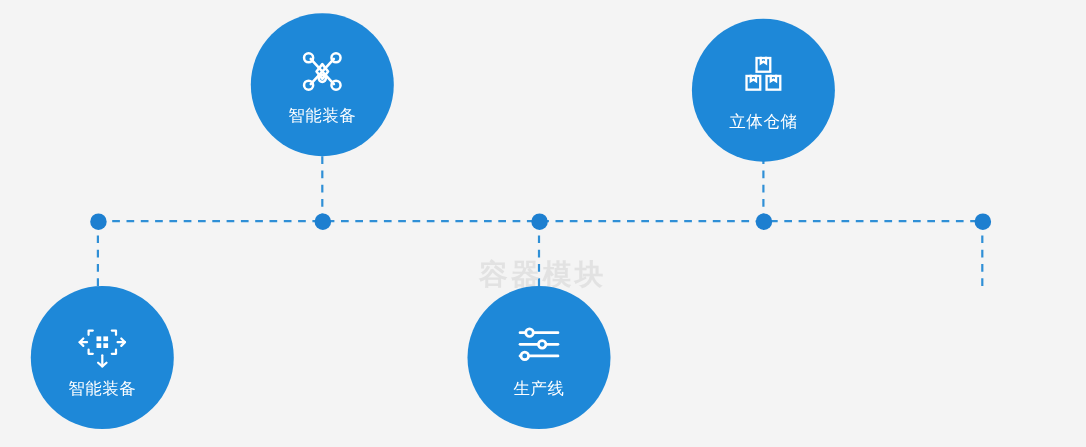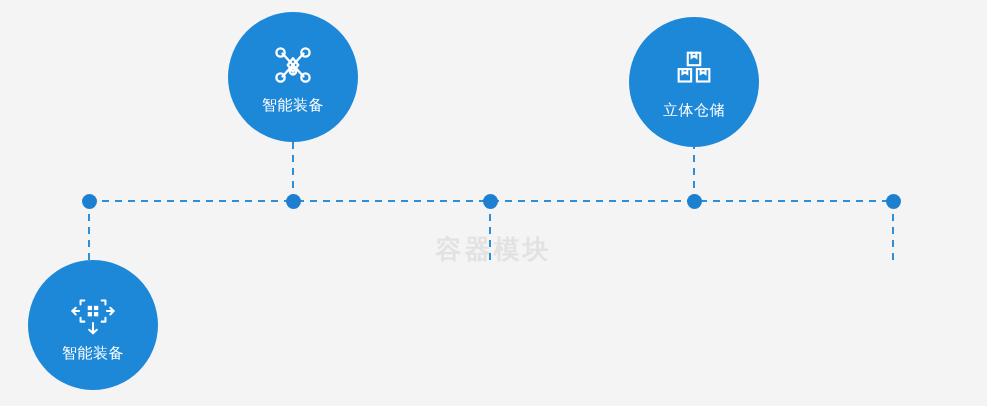--- a/index.html
+++ b/index.html
@@ -166,15 +166,31 @@
         <line x1="38.5" y1="22" x2="45.5" y2="22"></line>
         <path d="M42 18.5 L45.5 22 L42 25.5"></path>
 
         <line x1="24" y1="34.5" x2="24" y2="45"></line>
         <path d="M20 41.5 L24 45 L28 41.5"></path>
       </svg>
     </span>
     <span class="bubble-label">智能装备</span>
   </div>
 
+  <div class="bubble" style="left:490px; top:325px;">
+    <span class="bubble-icon">
+      <svg viewBox="0 0 48 48" fill="none" stroke="#ffffff" stroke-width="2.6" stroke-linecap="round">
+
+        <line x1="6" y1="13" x2="42" y2="13"></line>
+        <circle cx="15" cy="13" r="3.6" fill="#1e88d8"></circle>
+
+        <line x1="6" y1="24" x2="42" y2="24"></line>
+        <circle cx="27" cy="24" r="3.6" fill="#1e88d8"></circle>
+
+        <line x1="6" y1="35" x2="42" y2="35"></line>
+        <circle cx="10.5" cy="35" r="3.6" fill="#1e88d8"></circle>
+      </svg>
+    </span>
+    <span class="bubble-label">生产线</span>
+  </div>
 
 
 </div>
 
 </body></html>

